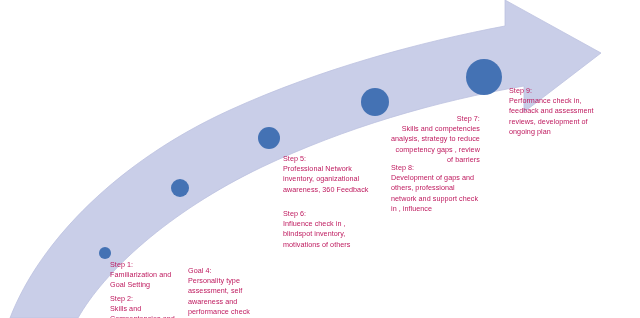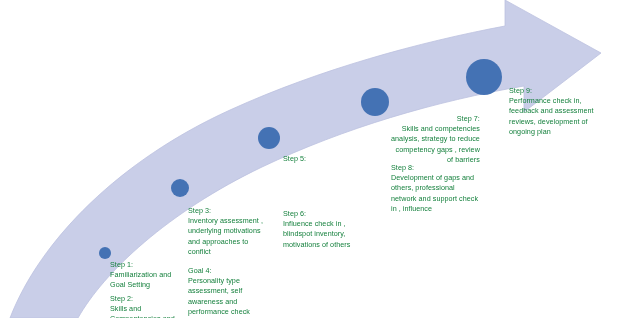--- a/index.html
+++ b/index.html
@@ -22,21 +22,21 @@
     width: 640px;
     height: 318px;
   }
   .milestone {
     position: absolute;
     border-radius: 50%;
     background: #4472b4;
   }
   .step-block {
     position: absolute;
-    color: #15803d;
+    color: #be185d;
   }
   .step-title {
     font-size: 7.2px;
     line-height: 11px;
     letter-spacing: 0.05px;
     white-space: nowrap;
   }
   .step-body {
     font-size: 7.2px;
     line-height: 10.4px;
@@ -75,38 +75,34 @@
     <div class="step-body">Familiarization and
 Goal Setting</div>
   </div>
 
   <div class="step-block" style="left:110px; top:293px;">
     <div class="step-title">Step 2:</div>
     <div class="step-body">Skills and
 Compentencies and</div>
   </div>
 
-  <div class="step-block" style="left:188px; top:205px;">
-    <div class="step-title">Step 3:</div>
-    <div class="step-body">Inventory assessment ,
-underlying motivations
-and approaches to
-conflict</div>
-  </div>
 
   <div class="step-block" style="left:188px; top:265px;">
     <div class="step-title">Goal 4:</div>
     <div class="step-body">Personality type
 assessment, self
 awareness and
 performance check</div>
   </div>
 
   <div class="step-block" style="left:283px; top:153px;">
     <div class="step-title">Step 5:</div>
+    <div class="step-body">Professional Network
+inventory, oganizational
+awareness, 360  Feedback</div>
   </div>
 
   <div class="step-block" style="left:283px; top:208px;">
     <div class="step-title">Step 6:</div>
     <div class="step-body">Influence check in ,
 blindspot inventory,
 motivations of others</div>
   </div>
 
   <div class="step-block" style="left:391px; top:113px;text-align:right;">

